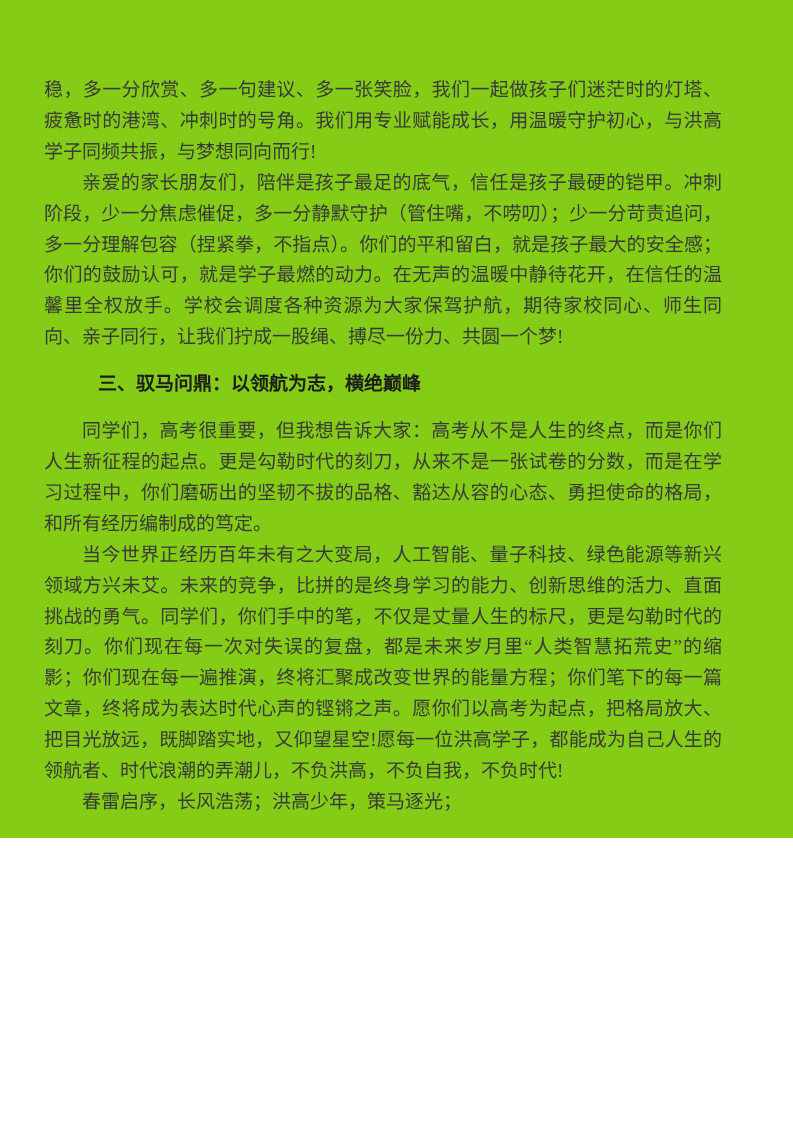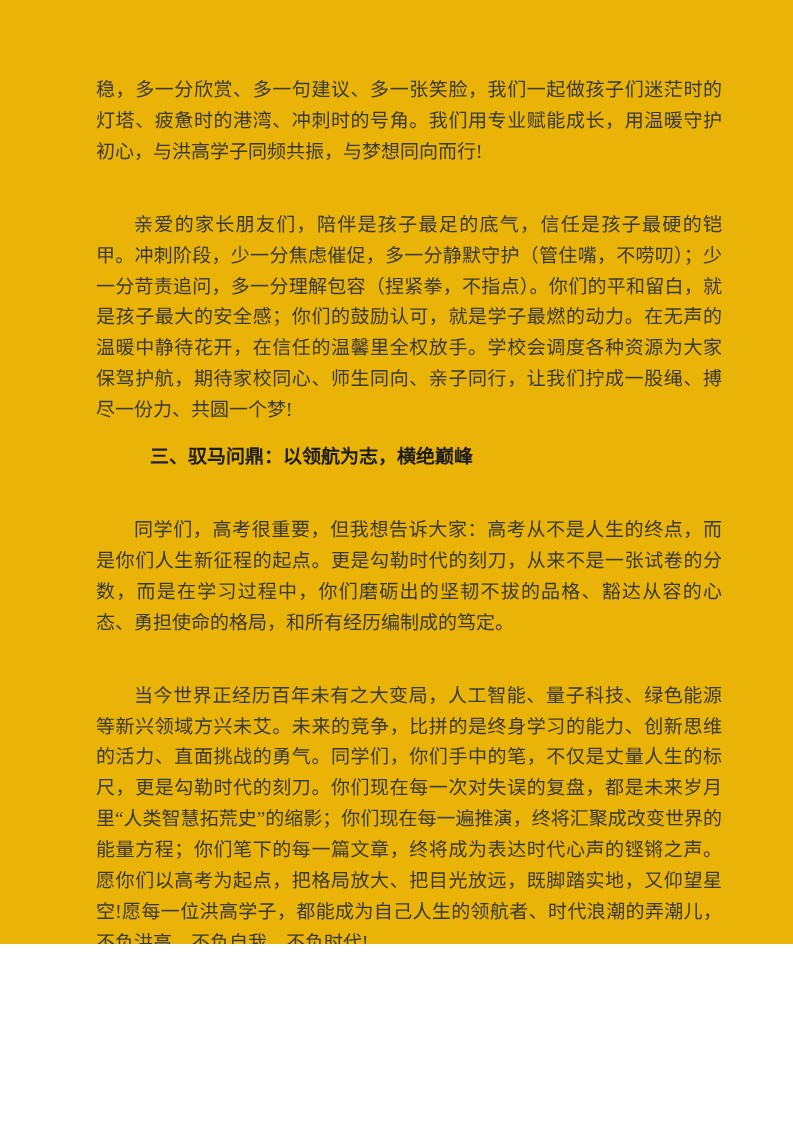--- a/index.html
+++ b/index.html
@@ -3,40 +3,39 @@
 <meta charset="utf-8">
 <style>
   html, body {
     margin: 0;
     padding: 0;
     background: #ffffff;
   }
   .page {
     position: relative;
     width: 793px;
-    height: 944px;
+    height: 838px;
     margin: 0 auto;
-    background: #eab308;
+    background: #84cc16;
     box-sizing: border-box;
-    padding: 75px 71px 0 96px;
+    padding: 75px 71px 0 44px;
     font-family: "Liberation Serif", "DejaVu Serif", serif;
     font-size: 19px;
     line-height: 30.9px;
     color: #3a3a3a;
     overflow: hidden;
   }
   .para {
     margin: 0;
     text-align: justify;
     text-justify: inter-character;
     word-break: break-all;
   }
   .para.indent {
     text-indent: 2em;
-    margin-top: 42px;
   }
   .section-heading {
     margin: 16px;
     font-family: "Liberation Sans", "DejaVu Sans", sans-serif;
     font-weight: 700;
     font-size: 19px;
     line-height: 30.9px;
     color: #1d1d1d;
     text-indent: 2em;
   }

